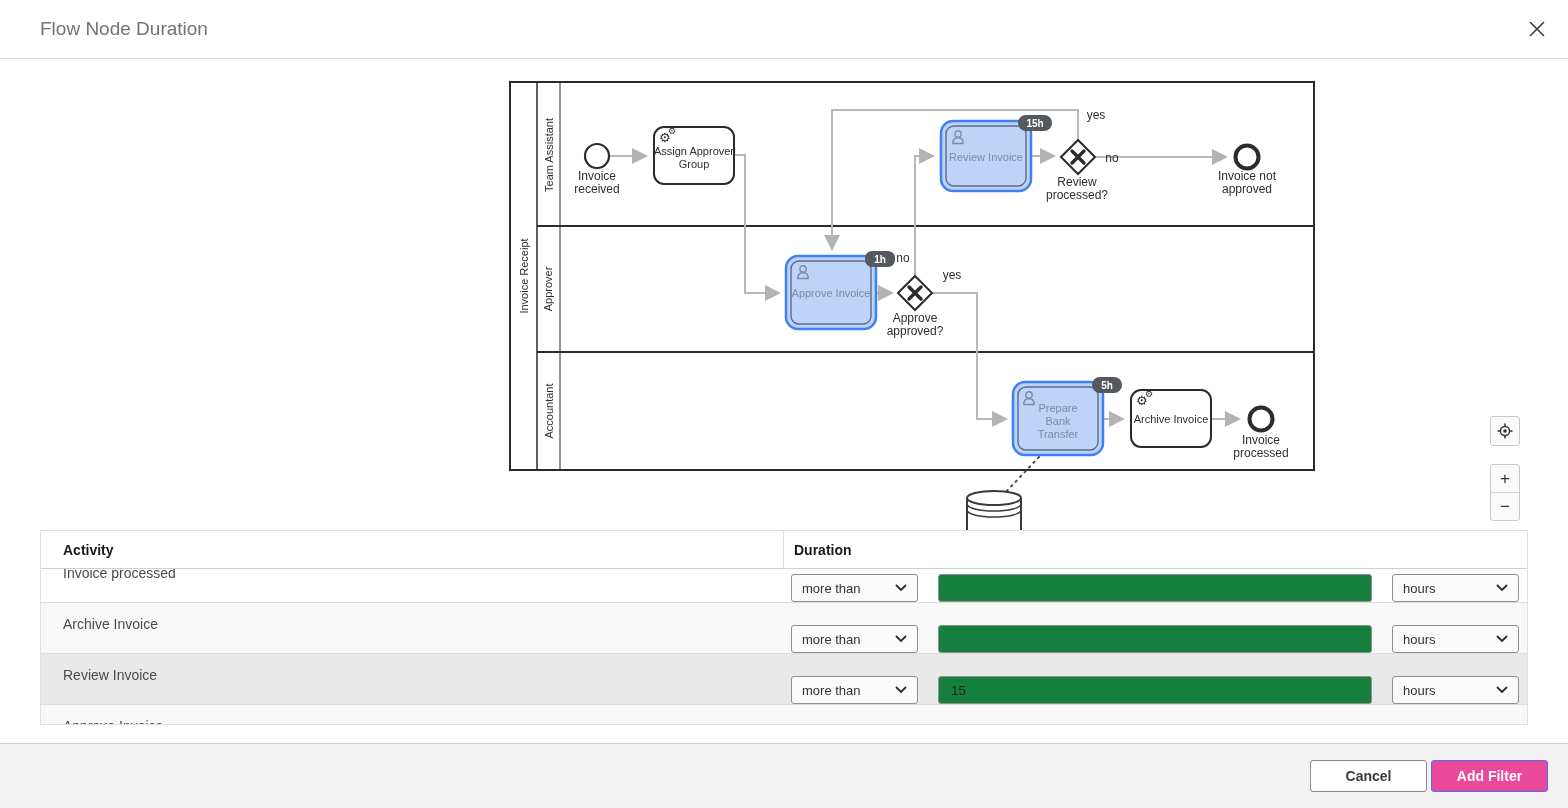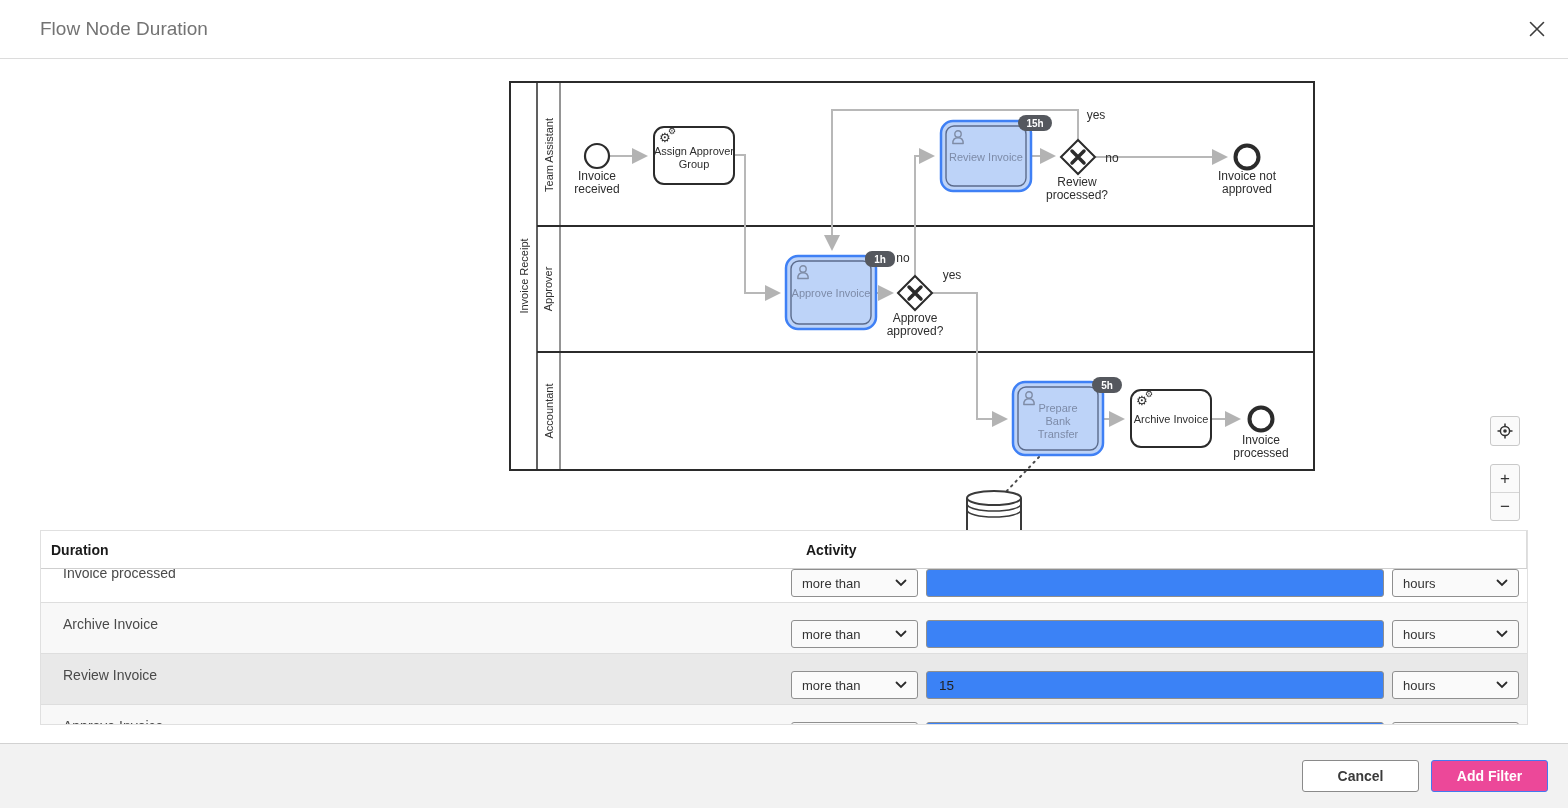--- a/index.html
+++ b/index.html
@@ -34,27 +34,27 @@
   .thead{display:flex;height:37px;background:#fff;border-bottom:1px solid #cfcfcf;}
   .th{font-size:14px;font-weight:700;color:#1a1a1a;display:flex;align-items:center;box-sizing:border-box;}
   .th.activity{width:743px;padding-left:22px;border-right:1px solid #dcdcdc;}
   .th.duration{flex:1;padding-left:10px;}
   .tbody{height:155px;overflow:hidden;position:relative;}
   .rows-shift{margin-top:-17px;}
   .trow{display:flex;height:51px;box-sizing:border-box;border-bottom:1px solid #dedede;background:#fff;}
   .trow.alt{background:#f8f8f8;}
   .trow.selected{background:#e9e9e9;}
   .cell-activity{width:743px;box-sizing:border-box;padding:13px 0 0 22px;font-size:14px;color:#4a4a4a;line-height:16px;}
-  .cell-duration{flex:1;display:flex;align-items:center;padding:12px 8px 0 7px;gap:8px;box-sizing:border-box;}
+  .cell-duration{flex:1;display:flex;align-items:flex-end;padding:12px 8px 0 7px;gap:20px;box-sizing:border-box;}
   .sel{height:28px;box-sizing:border-box;border:1px solid #8f8f8f;border-radius:3px;background:#fafafa;display:flex;align-items:center;justify-content:space-between;padding:0 10px;font-size:13px;color:#333;cursor:pointer;}
   .sel.op,.sel.unit{width:127px;flex:0 0 127px;}
-  .val-input{height:28px;box-sizing:border-box;flex:1;border:1px solid #8f8f8f;border-radius:3px;background:#3b82f6;font-size:13.5px;color:#222;padding:0 12px;outline:none;font-family:"Liberation Sans","DejaVu Sans",sans-serif;}
-
-  
-  .modal-footer{position:absolute;left:0;top:743px;width:1568px;height:65px;background:#f2f2f2;border-top:1px solid #d2d2d2;z-index:20;display:flex;align-items:center;justify-content:flex-end;gap:12px;padding-right:20px;box-sizing:border-box;}
+  .val-input{height:28px;box-sizing:border-box;flex:1;border:1px solid #8f8f8f;border-radius:3px;background:#15803d;font-size:13.5px;color:#222;padding:0 12px;outline:none;font-family:"Liberation Sans","DejaVu Sans",sans-serif;}
+
+  
+  .modal-footer{position:absolute;left:0;top:743px;width:1568px;height:65px;background:#f2f2f2;border-top:1px solid #d2d2d2;z-index:20;display:flex;align-items:center;justify-content:flex-end;gap:4px;padding-right:20px;box-sizing:border-box;}
   .btn{height:32px;min-width:117px;border-radius:3px;font-size:14px;font-weight:700;display:flex;align-items:center;justify-content:center;box-sizing:border-box;cursor:pointer;padding:0 18px;}
   .btn.cancel{background:#fff;border:1px solid #8a8a8a;color:#3a3a3a;}
   .btn.primary{background:#ec4899;border:1px solid #4379f0;color:#fff;}
 </style>
 </head>
 <body>
 
 <div class="stage">
 
   <div class="diagram-layer">
@@ -194,22 +194,22 @@
       <path d="M8 0.5 V3.5 M8 12.5 V15.5 M0.5 8 H3.5 M12.5 8 H15.5" stroke="#333" stroke-width="1.5"></path>
     </svg>
   </div>
   <div class="zoom-group">
     <div class="zoom-btn">+</div>
     <div class="zoom-btn">−</div>
   </div>
 
   <div class="filter-table">
     <div class="thead">
+      <div class="th activity">Activity</div>
       <div class="th duration">Duration</div>
-      <div class="th activity">Activity</div>
     </div>
     <div class="tbody">
       <div class="rows-shift">
 
         <div class="trow">
           <div class="cell-activity">Invoice processed</div>
           <div class="cell-duration">
             <div class="sel op">
                 <span>more than</span>
                 <svg width="12" height="8">

